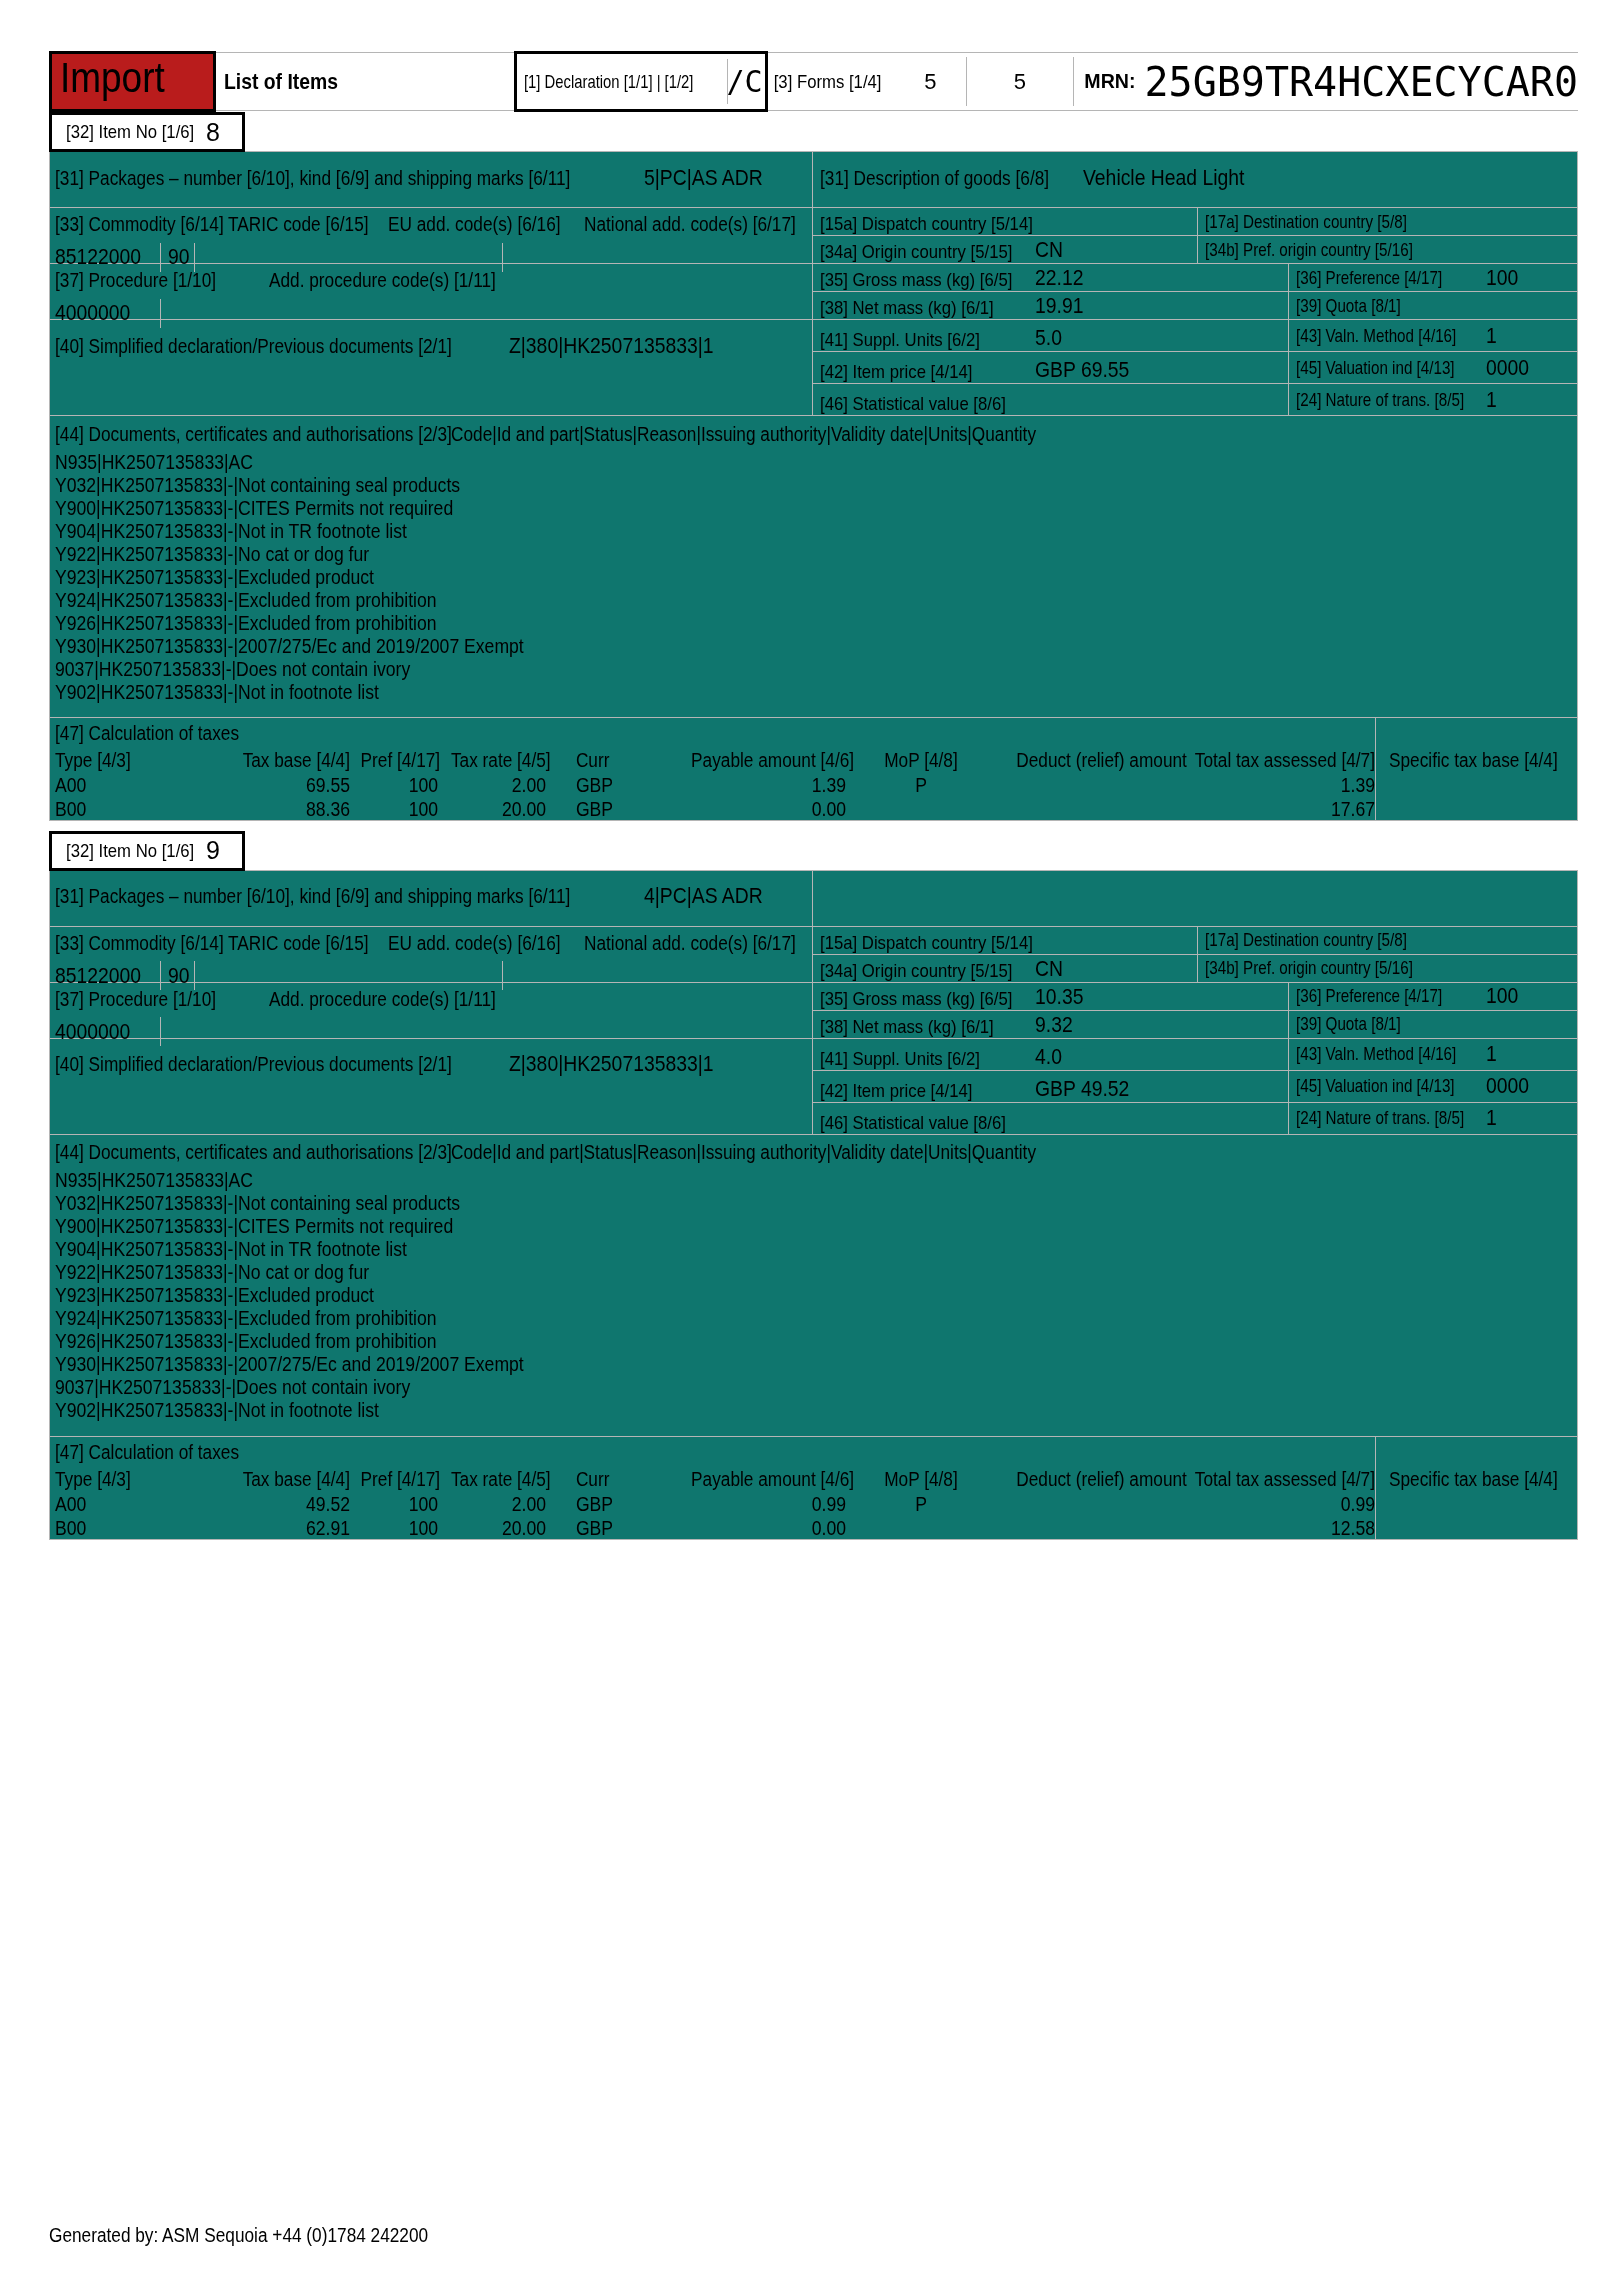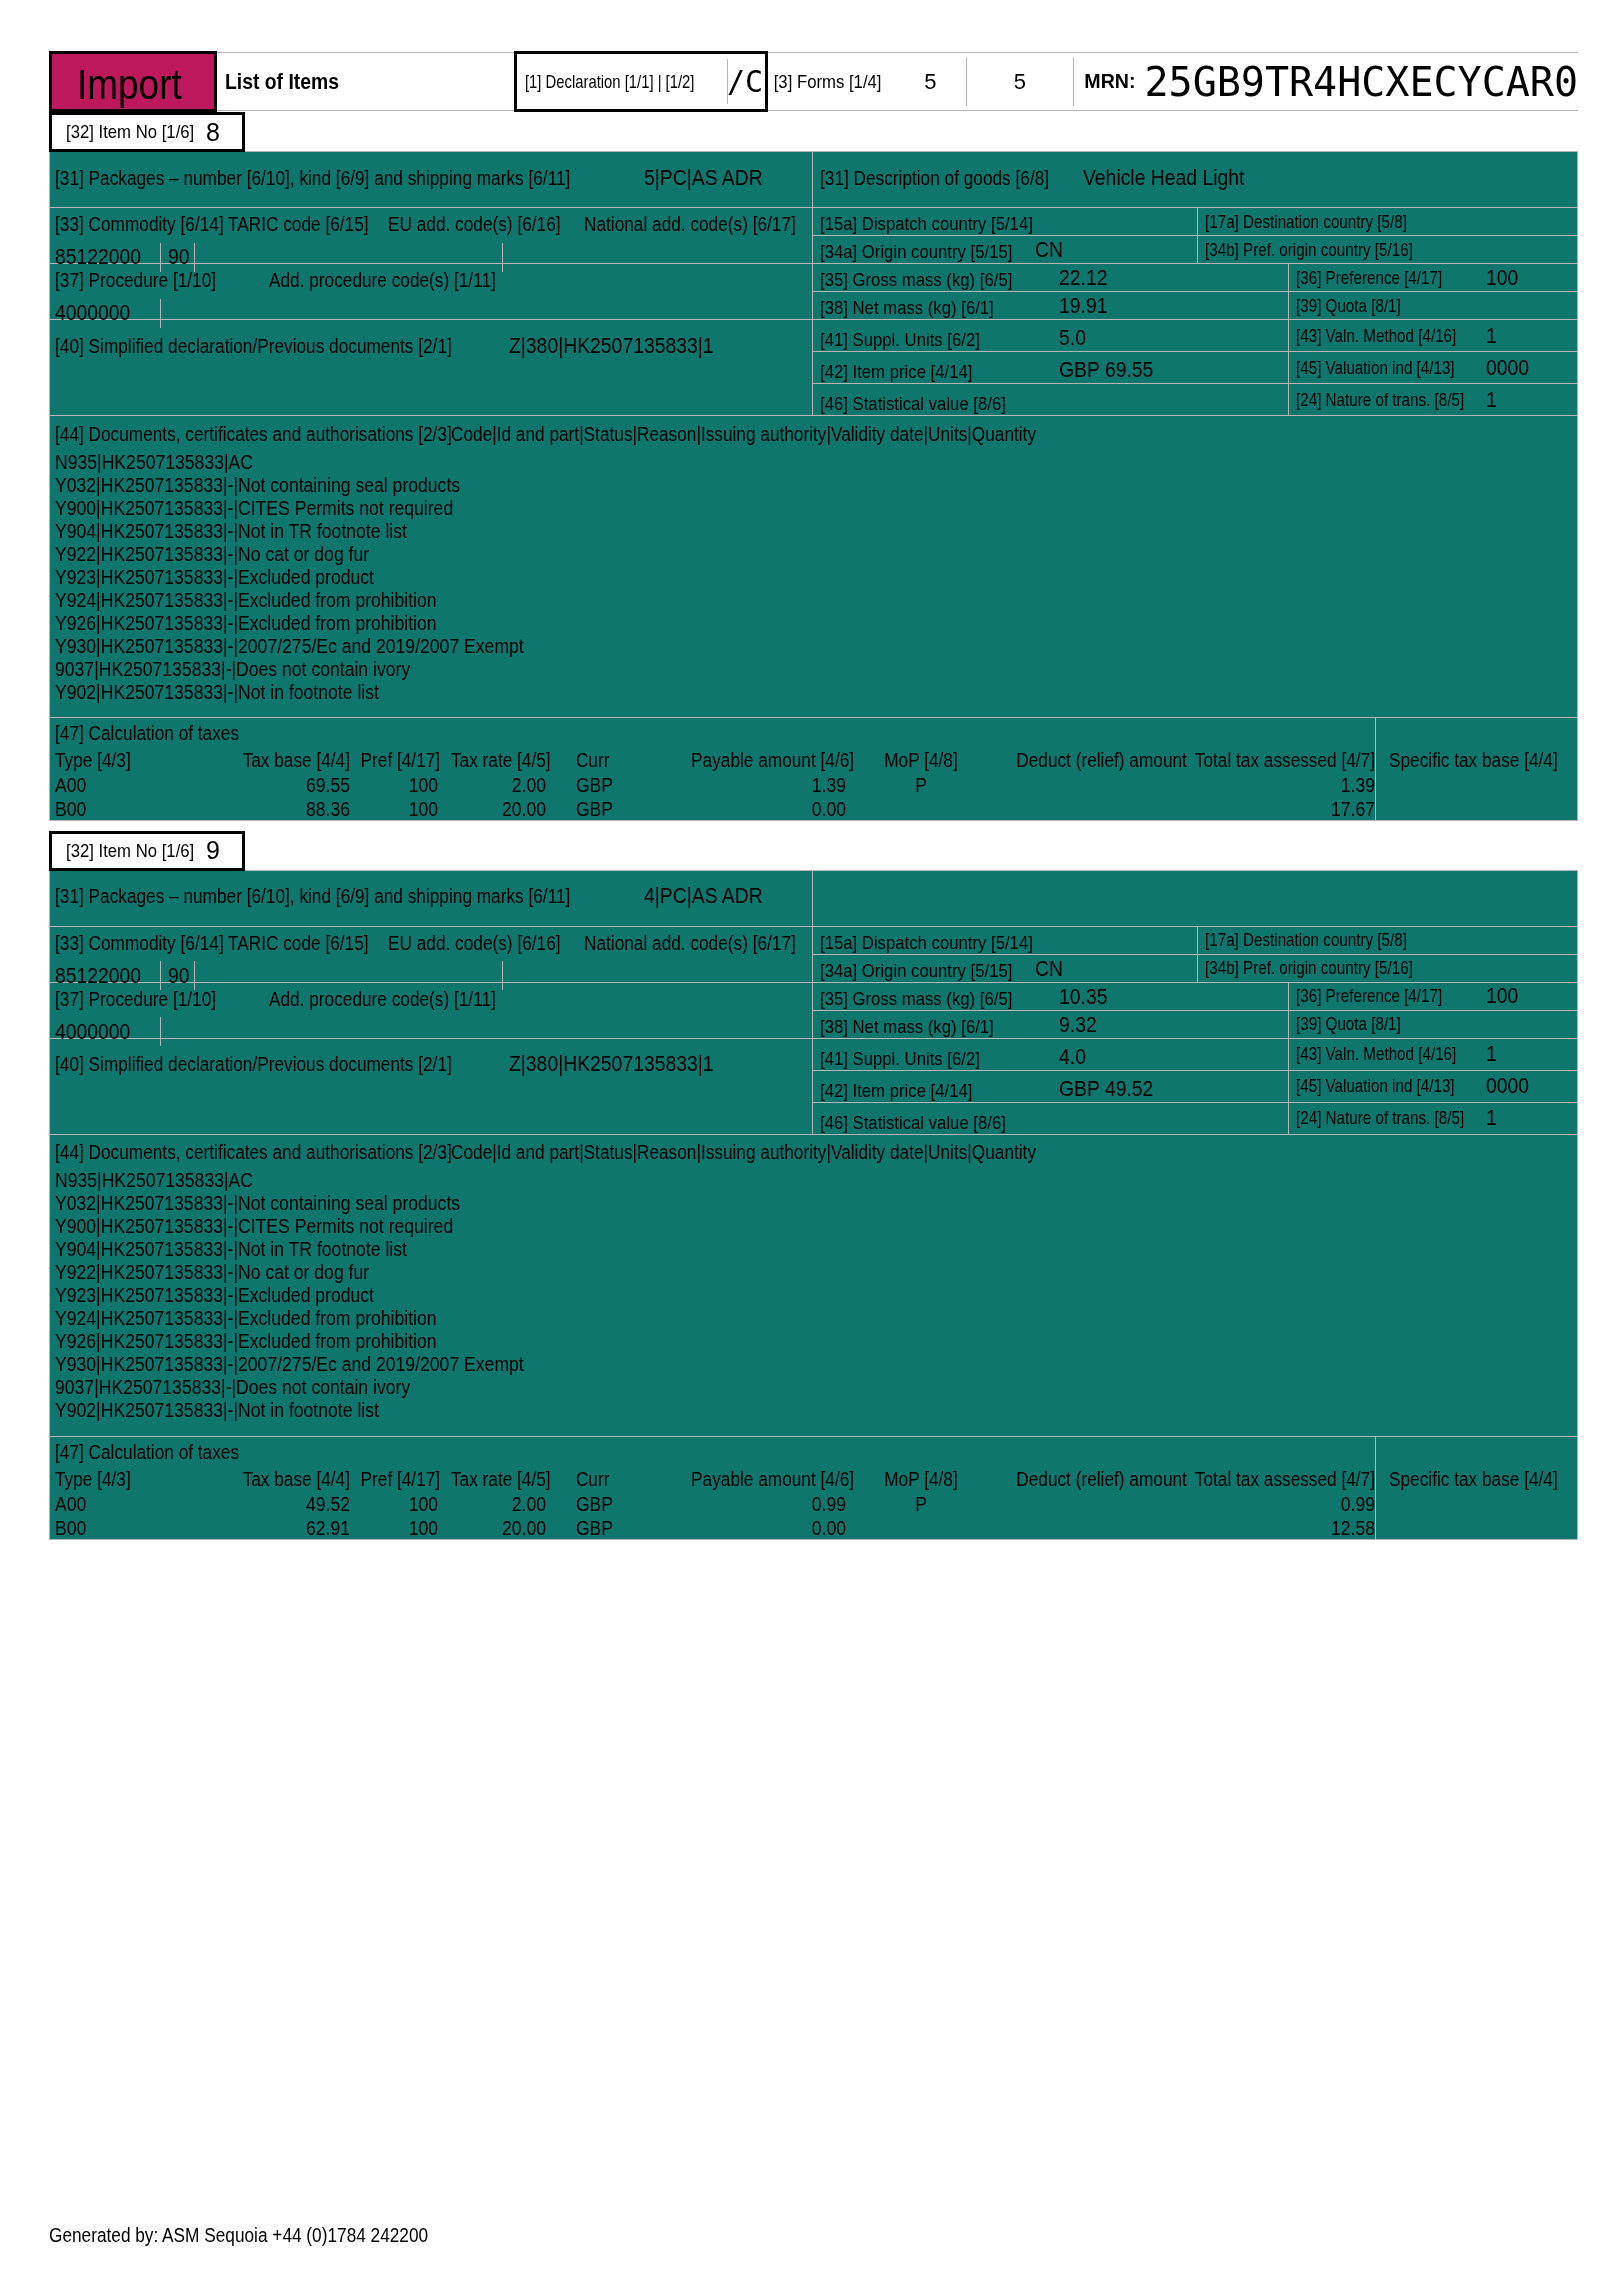--- a/index.html
+++ b/index.html
@@ -12,22 +12,22 @@
 
   
   .t { display:inline-block; white-space:nowrap; transform:scaleX(0.88); transform-origin:0 50%; }
 
   .lbl { font-size:19.6px; }
   .val { font-size:22px; }
 
   
   .header-row { display:flex; align-items:stretch; height:59px;
                 border-top:1.3px solid var(--ln); border-bottom:1.3px solid var(--ln); }
-  .import-box { width:183px; border:var(--thick); margin:-2px 0; background:#be185d;
-                display:flex; align-items:flex-end; padding-left:25px; }
+  .import-box { width:183px; border:var(--thick); margin:-2px 0; background:#b91c1c;
+                display:flex; align-items:flex-start; padding-left:8px; }
   .import-box .ttl { font-size:42px; }
   .loi-cell { width:329px; display:flex; align-items:center; padding-left:8px; }
   .loi-cell .ttl { font-size:22px; font-weight:bold; }
   .decl-box { width:280px; border:var(--thick); margin:-2px 0; background:#fff;
               position:relative; display:flex; align-items:center; padding-left:7.8px; }
   .decl-lbl { width:202px; font-size:19px; transform:scaleX(0.78); transform-origin:0 50%; white-space:nowrap; display:inline-block; }
   .decl-val { font-size:30px; font-family:"DejaVu Sans Mono", monospace; }
   .decl-div { position:absolute; right:37px; top:5.2px; bottom:5.2px; width:1.3px; background:var(--ln); }
   .forms-cell { width:306px; display:flex; align-items:center; }
   .forms-lbl { width:127px; padding-left:6.5px; font-size:19px; }
@@ -65,21 +65,21 @@
   .s1 { width:106px; } .s2 { width:34px; padding-left:6.5px; } .s3 { width:308px; padding-left:6.5px; } .s4 { flex:1; padding-left:6.5px; }
   .w-proc { width:214px; }
 
   
   .half-stack { flex:1; display:flex; flex-direction:column; }
   .half-row { flex:1; display:flex; border-bottom:1.3px solid var(--ln); }
   .half-row:last-child { border-bottom:none; }
   .hcell { display:flex; align-items:center; padding-left:6.5px; }
   .hcell.first { border-right:1.3px solid var(--ln);align-items:flex-end; }
   .split-mid .hcell.first { width:385px; }
-  .split-wide .hcell.first { width:476px;gap:24px; }
+  .split-wide .hcell.first { width:476px; }
   .hcell:last-child { flex:1; }
   .hlbl { width:215px; font-size:19px; display:inline-block; white-space:nowrap; transform:scaleX(0.88); transform-origin:0 50%; }
   .hlbl2 { width:190px; font-size:19px; display:inline-block; white-space:nowrap; transform:scaleX(0.80); transform-origin:0 50%; }
   .hval { font-size:22px; }
 
   
   .docs { display:block; height:302px; padding:6.5px 0 0 5.2px; }
   .docs-head { display:flex; }
   .docs-head .dlbl { width:396px; font-size:19.6px; }
   .docs-head .dcols { font-size:19.6px; }

